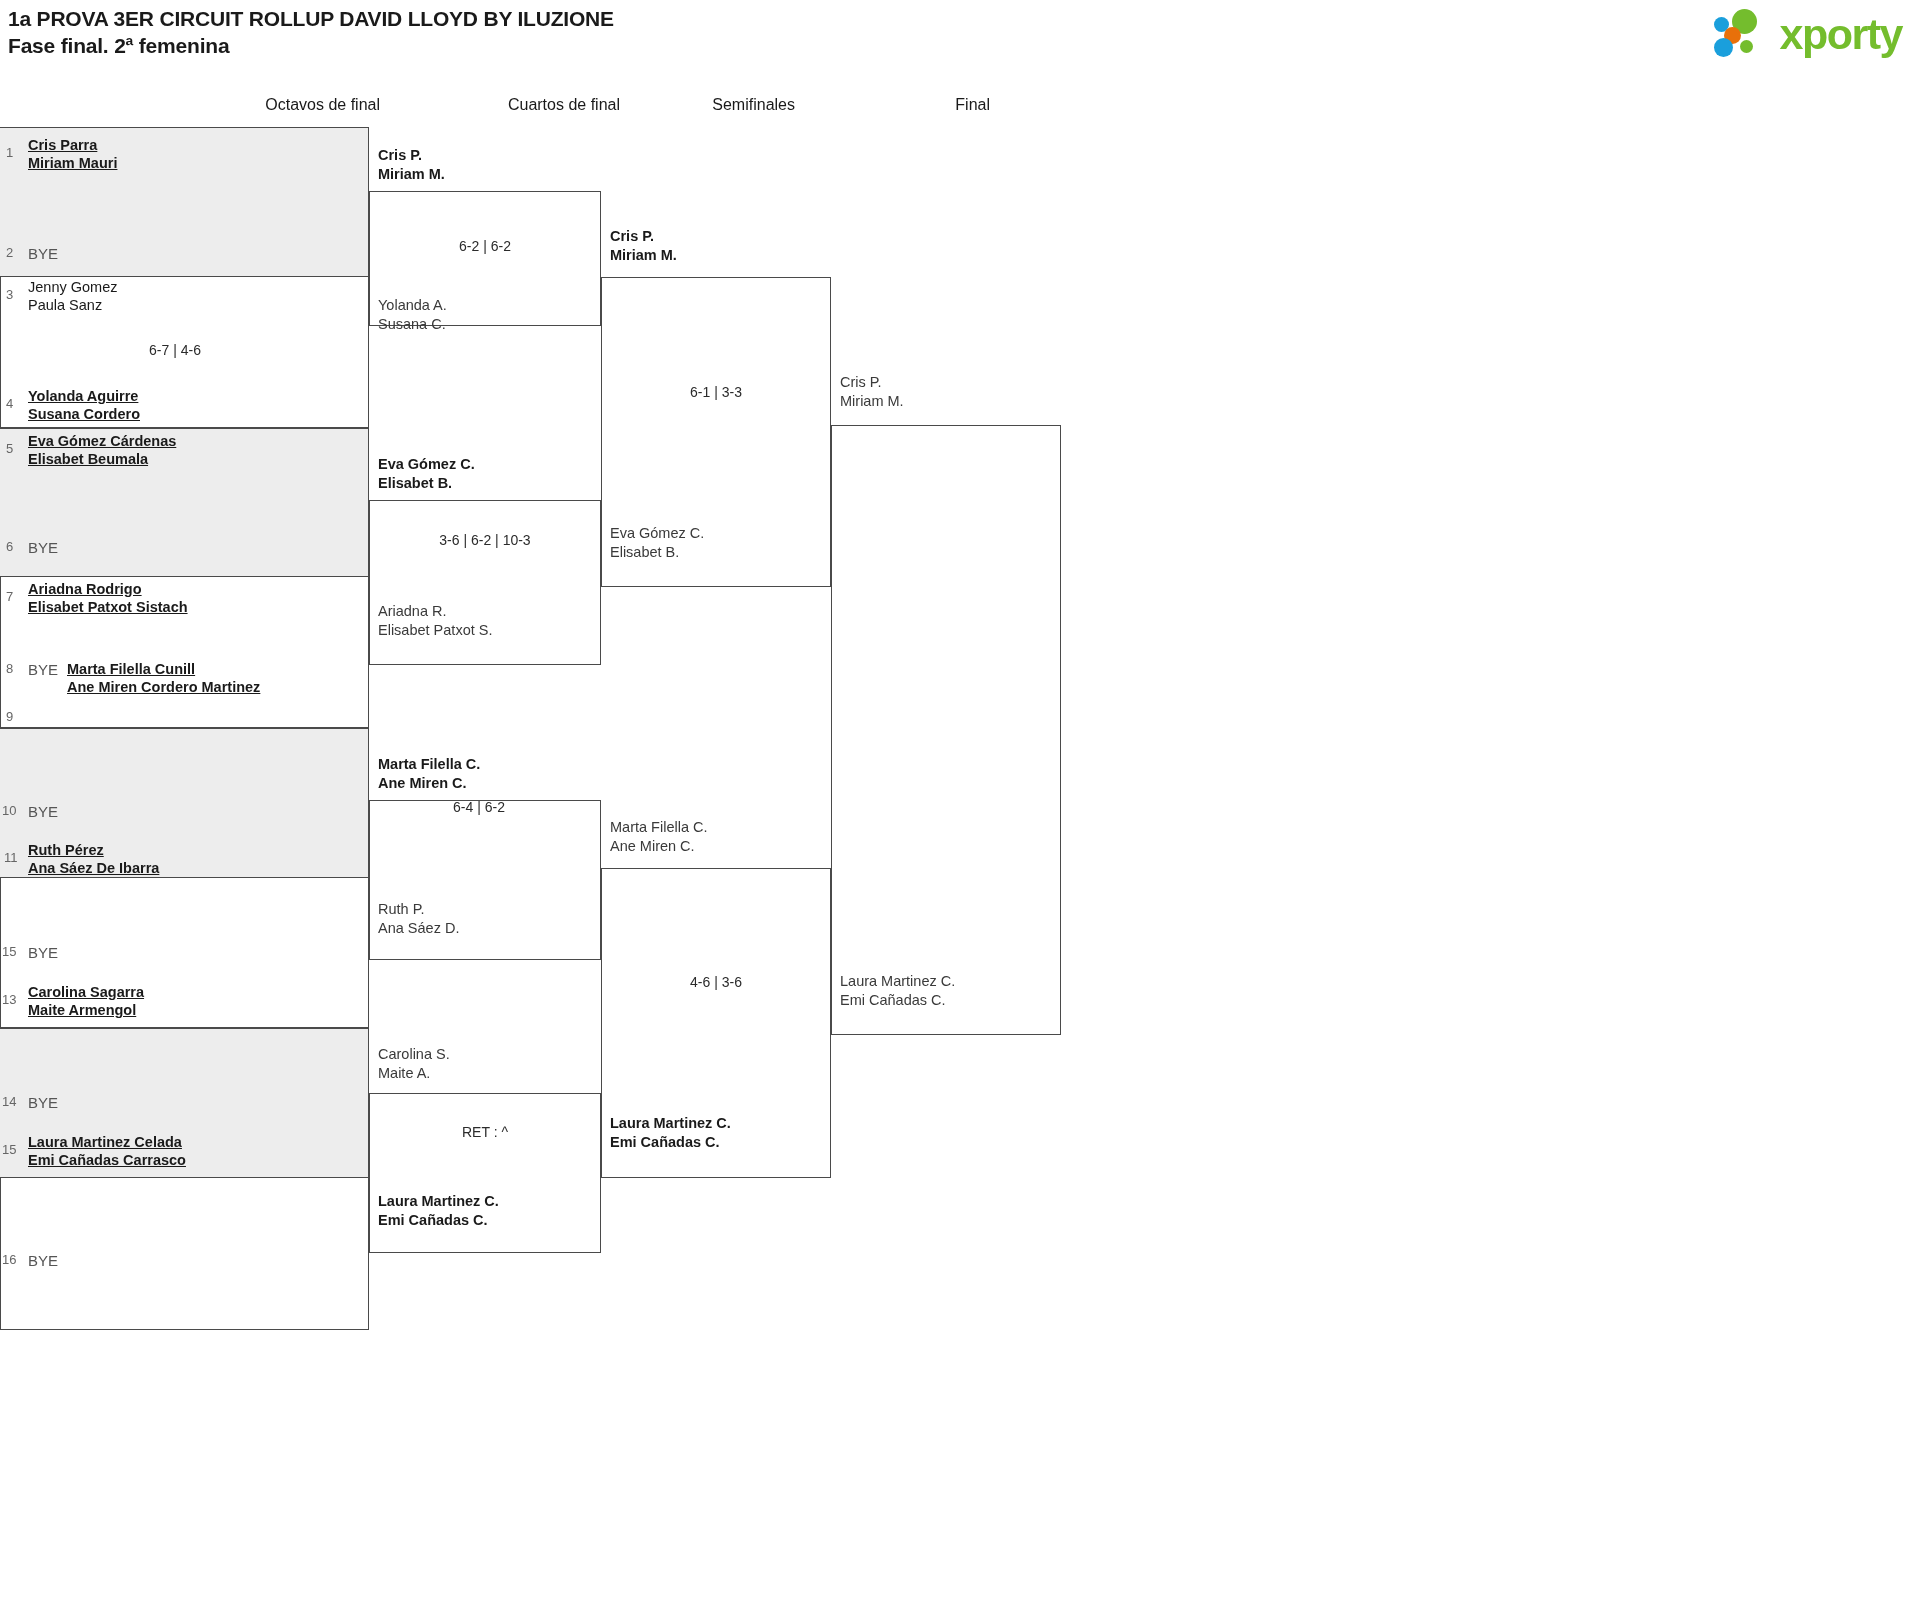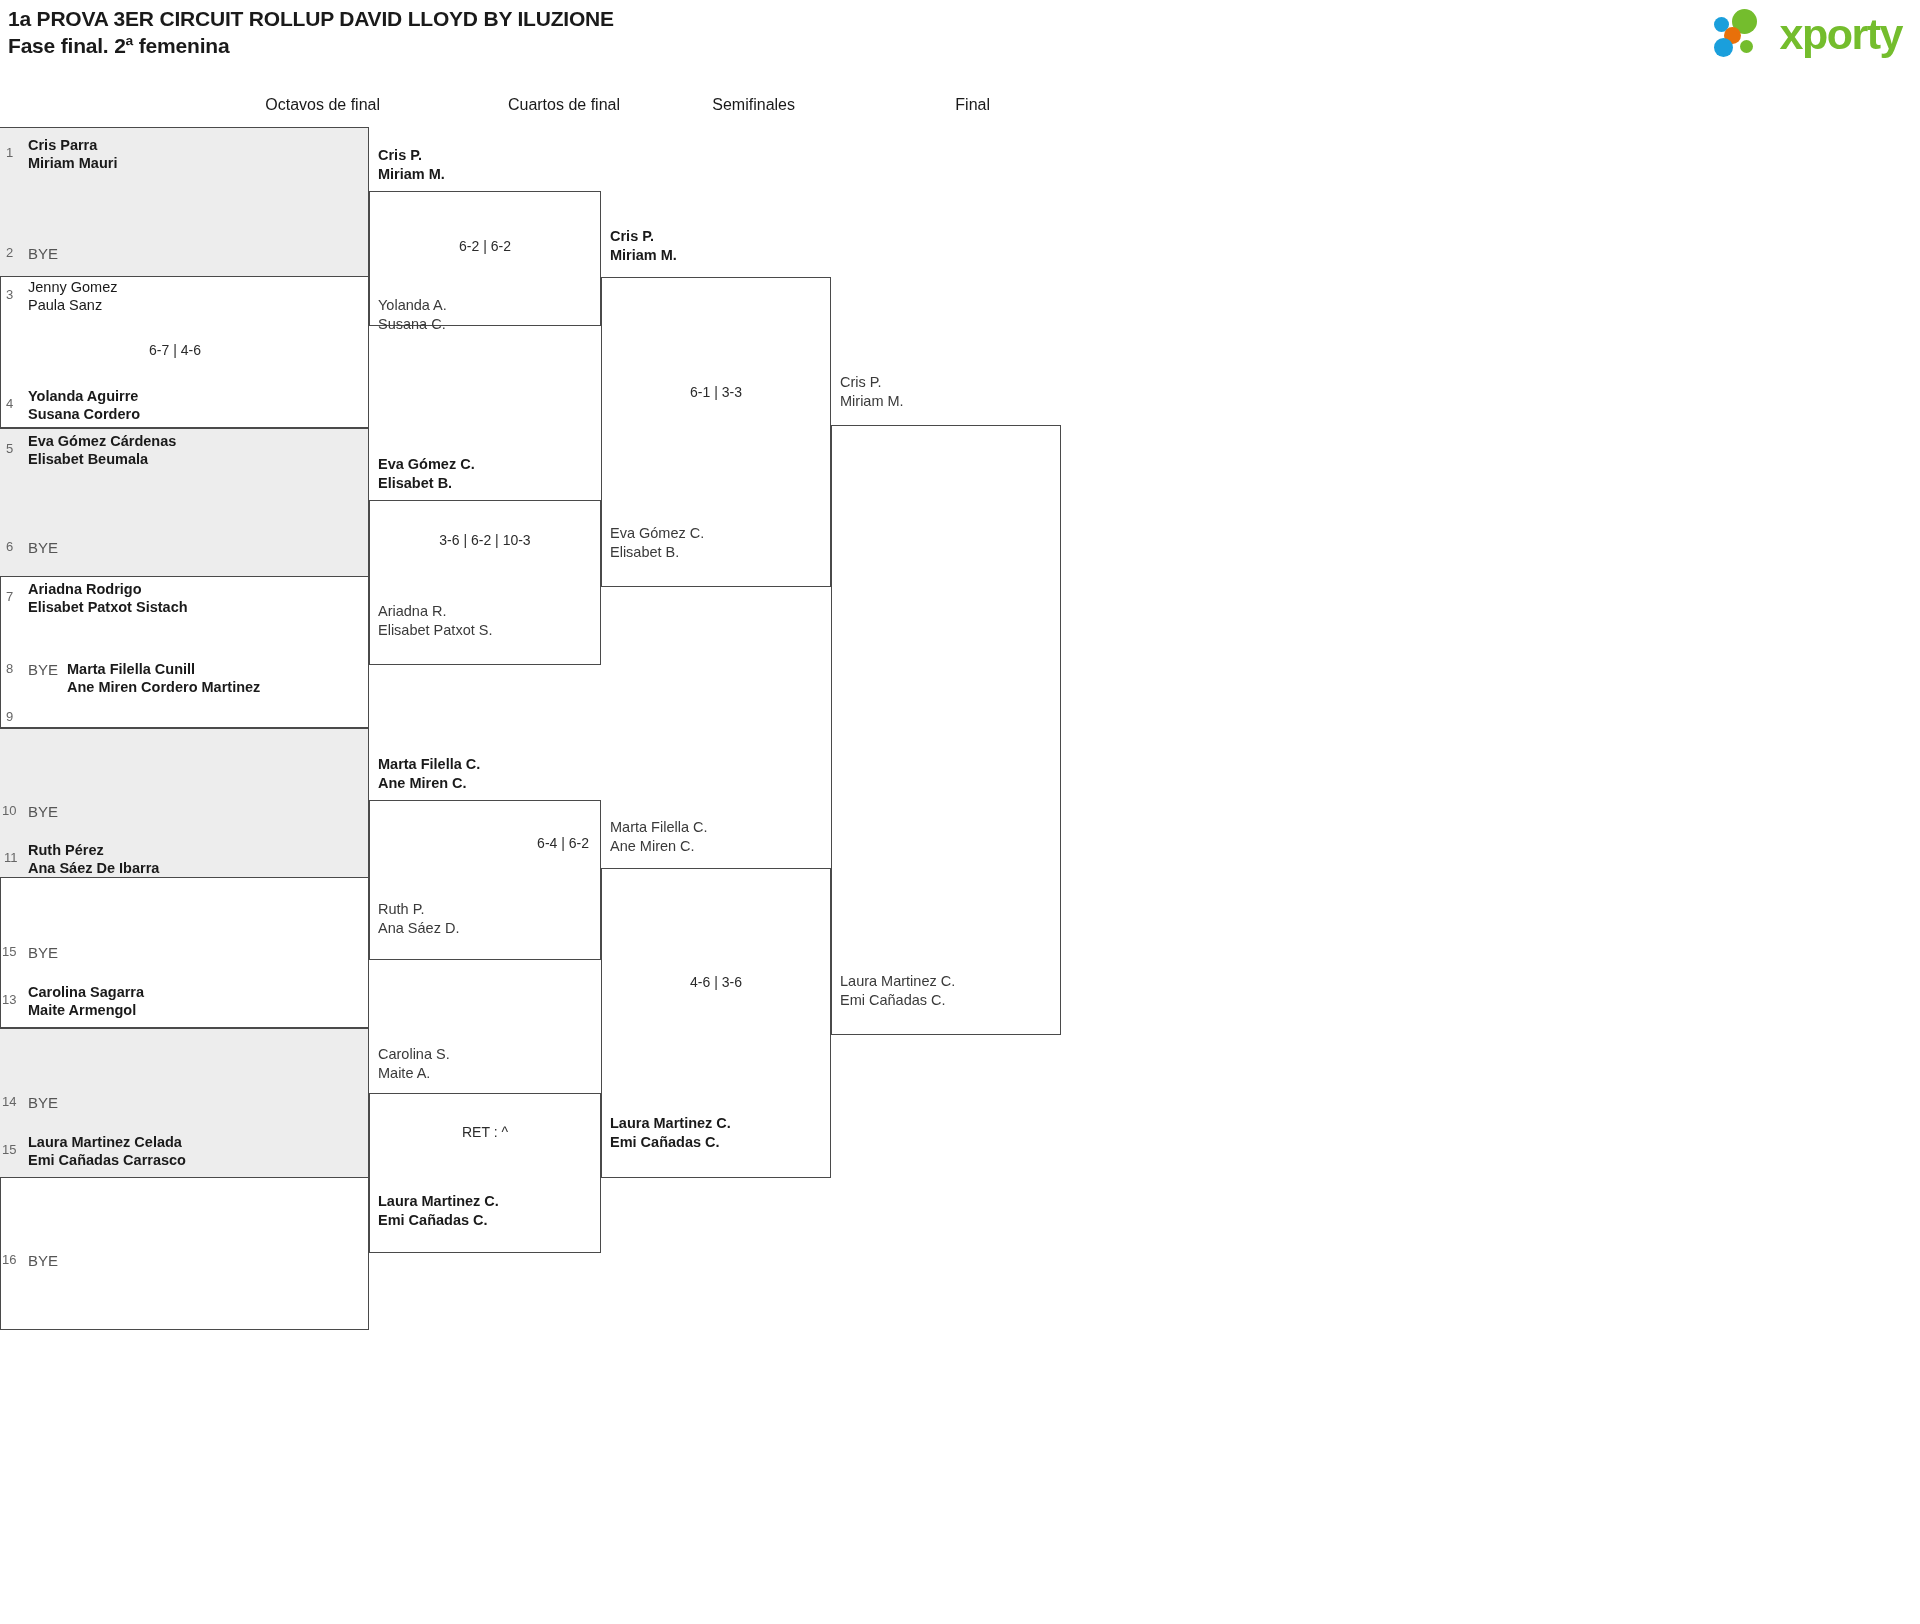--- a/index.html
+++ b/index.html
@@ -39,21 +39,21 @@
   .r1row { position: absolute; left: 0; width: 368px; }
   .r1row.shade { background: #ededed; }
   .seed {
     position: absolute; left: 6px; font-size: 13px; color: #666666;
     line-height: 16px;
   }
   .r1names {
     position: absolute; left: 28px; font-size: 14.5px; line-height: 18px;
     color: #1a1a1a; white-space: nowrap;
   }
-  .r1names.win { font-weight: bold; }
+  .r1names.win { font-weight: bold; text-decoration: underline; }
   .byetxt {
     position: absolute; left: 28px; font-size: 15px; line-height: 18px;
     color: #555555;
   }
 
   
   .nm {
     position: absolute; font-size: 14.5px; line-height: 19px;
     color: #1a1a1a; white-space: nowrap;
   }
@@ -194,21 +194,21 @@
   <div class="nm lose" style="left:378px; top:602px;">
     <div>Ariadna R.</div>
     <div>Elisabet Patxot S.</div>
   </div>
 
   <div class="nm win" style="left:378px; top:755px;">
     <div>Marta Filella C.</div>
     <div>Ane Miren C.</div>
   </div>
   <div class="bx nofill" style="left:369px; top:800px; width:232px; height:160px;"></div>
-  <div class="score" style="left:369px; top:835px; width:220px;text-align:right;">6-4 | 6-2</div>
+  <div class="score" style="left:369px; top:799px; width:220px;">6-4 | 6-2</div>
   <div class="nm lose" style="left:378px; top:900px;">
     <div>Ruth P.</div>
     <div>Ana Sáez D.</div>
   </div>
 
   <div class="nm lose" style="left:378px; top:1045px;">
     <div>Carolina S.</div>
     <div>Maite A.</div>
   </div>
   <div class="bx nofill" style="left:369px; top:1093px; width:232px; height:160px;"></div>

